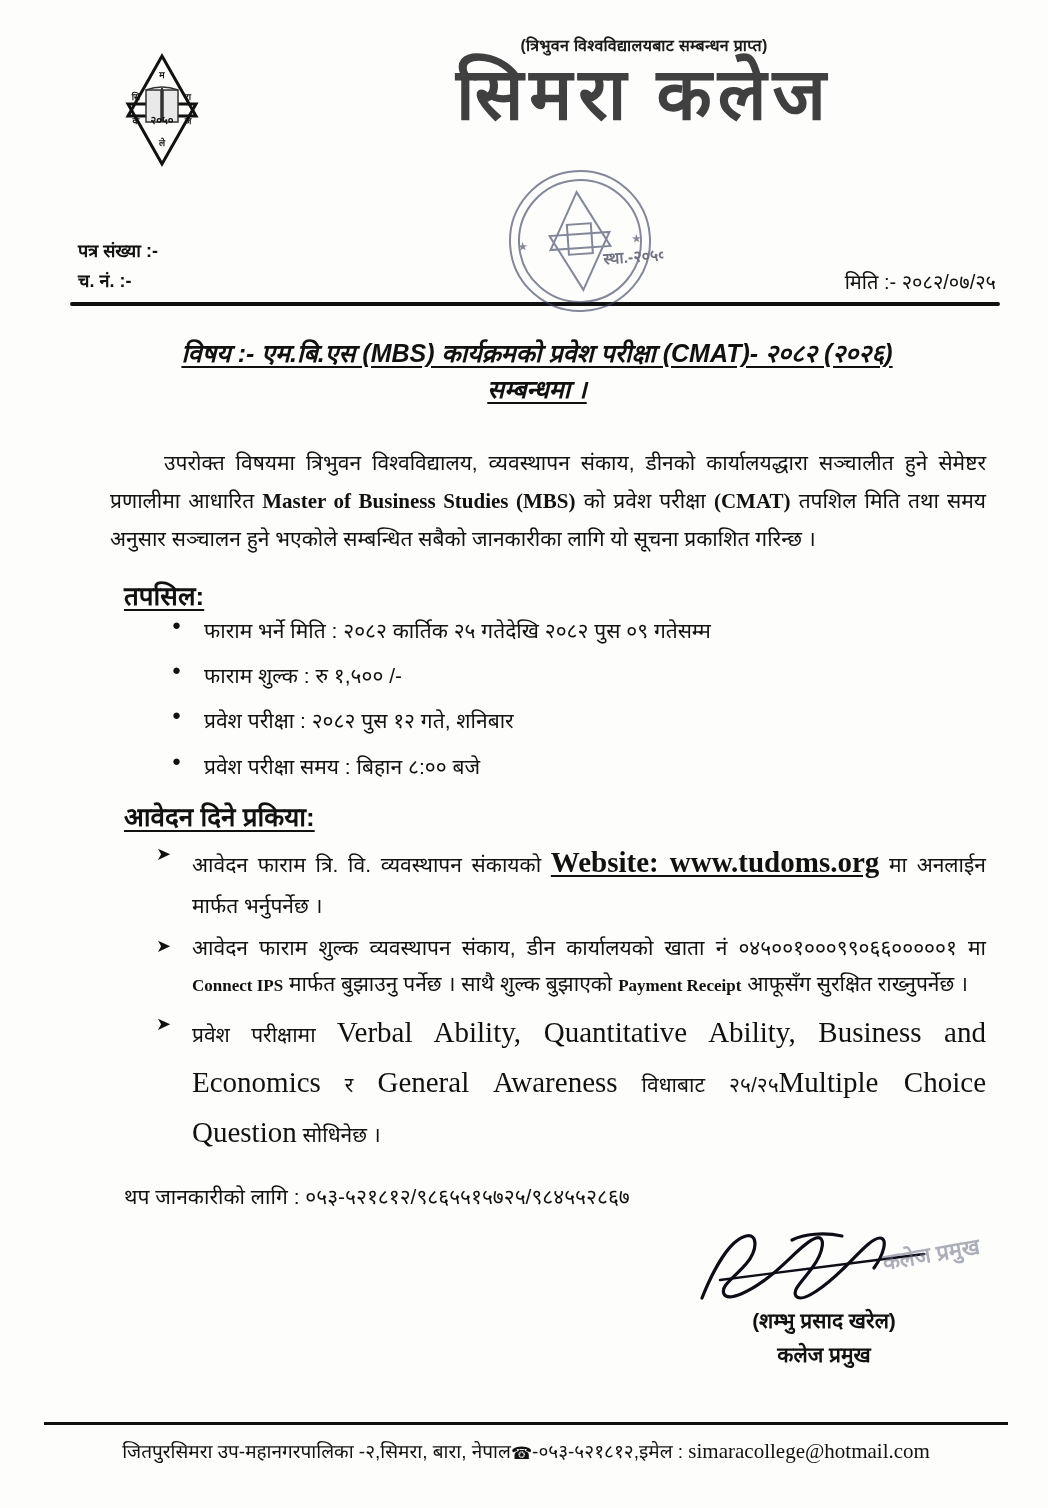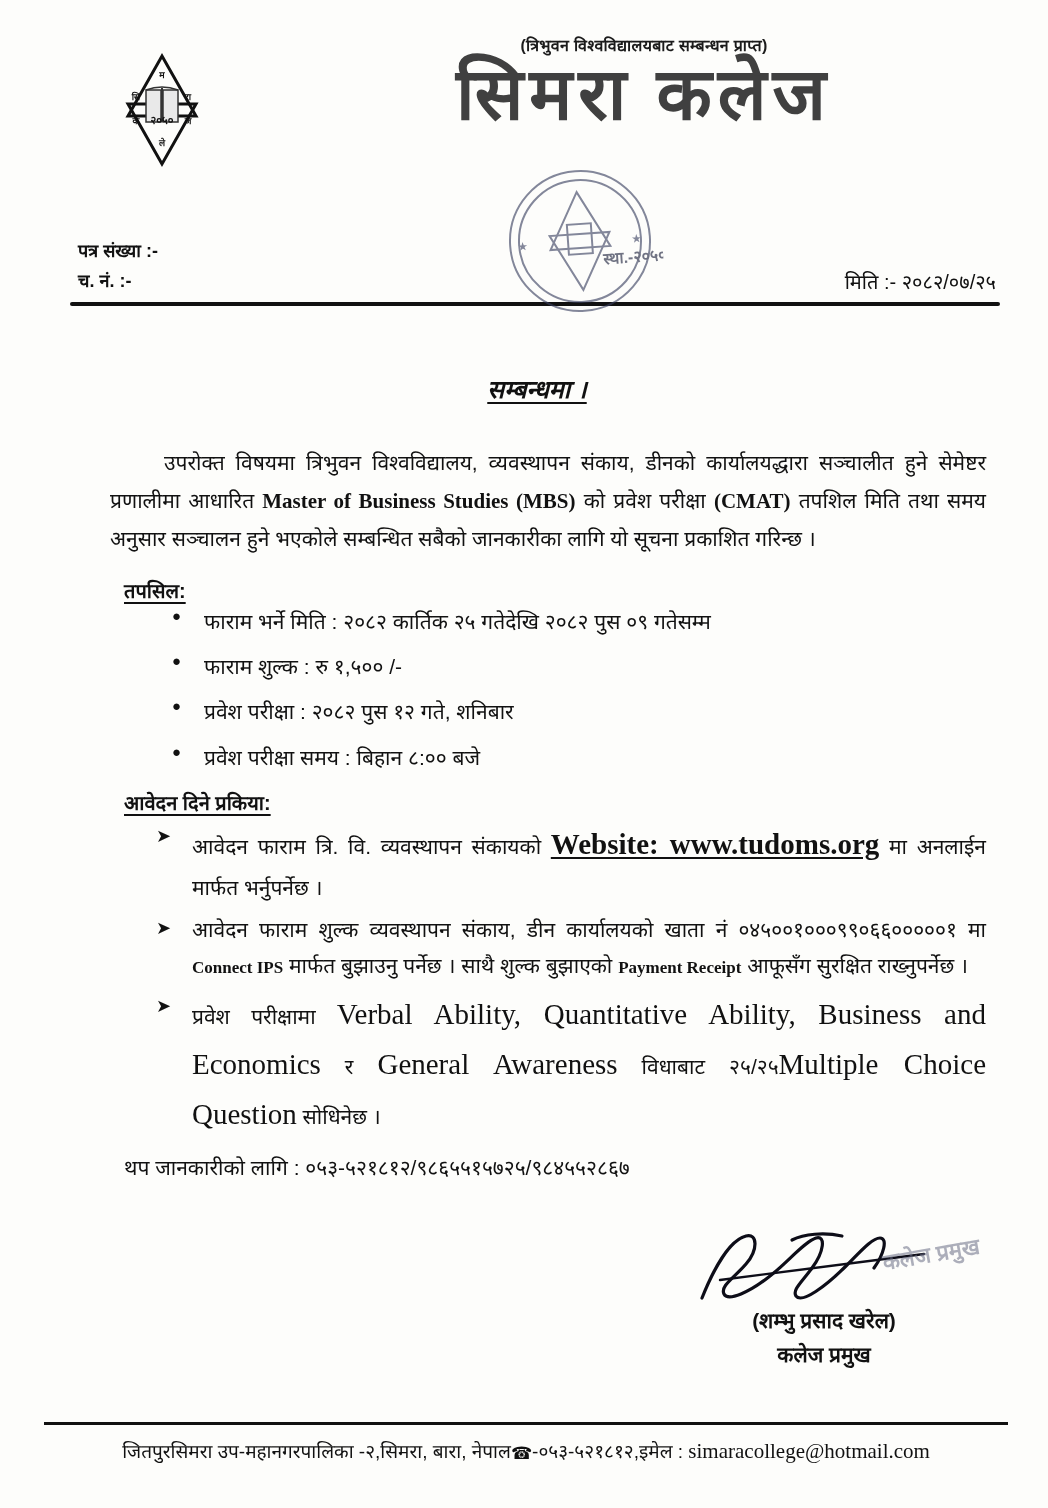--- a/index.html
+++ b/index.html
@@ -144,21 +144,21 @@
     text-indent: 54px;
     margin: 0;
   }
   .para .en {
     font-family: "Liberation Serif", "DejaVu Serif", serif;
     font-weight: 700;
   }
 
   .sec-head {
     font-family: "Liberation Sans", "DejaVu Sans", sans-serif;
-    font-size: 20px;
+    font-size: 26px;
     font-weight: 700;
     text-decoration: underline;
     text-underline-offset: 4px;
     margin: 18px 0 4px 14px;
   }
 
   ul.detail-list {
     list-style: none;
     margin: 0 0 0 60px;
     padding: 0;
@@ -214,21 +214,21 @@
   }
   .proc-list .subj-en {
     font-family: "Liberation Serif", "DejaVu Serif", serif;
     font-size: 29px;
   }
 
   .contact-line {
     font-family: "Liberation Sans", "DejaVu Sans", sans-serif;
     font-size: 21px;
     font-weight: 500;
-    margin: 13px 0 0 14px;
+    margin: 24px 0 0 14px;
   }
 
   
   .sign-block {
     position: absolute;
     top: 1232px;
     right: 74px;
     width: 300px;
     text-align: center;
     font-family: "Liberation Sans", "DejaVu Sans", sans-serif;
@@ -350,21 +350,21 @@
   <div class="ref-row">
     <div class="ref-left">
       <div>पत्र संख्या :-</div>
       <div>च. नं. :-</div>
     </div>
     <div class="ref-date">मिति :- २०८२/०७/२५</div>
   </div>
   <div class="rule"></div>
 
   <div class="subject">
-    <br>
+    <span class="u">विषय :- एम.बि.एस (MBS) कार्यक्रमको प्रवेश परीक्षा (CMAT)- २०८२ (२०२६)</span><br>
     <span class="u">सम्बन्धमा ।</span>
   </div>
 
   <div class="body-area">
 
     <p class="para"><span>उपरोक्त विषयमा त्रिभुवन विश्वविद्यालय, व्यवस्थापन संकाय, डीनको कार्यालयद्धारा सञ्चालीत हुने सेमेष्टर प्रणालीमा आधारित </span><span class="en">Master of Business Studies (MBS)</span><span> को प्रवेश परीक्षा </span><span class="en">(CMAT)</span><span> तपशिल मिति तथा समय अनुसार सञ्चालन हुने भएकोले सम्बन्धित सबैको जानकारीका लागि यो सूचना प्रकाशित गरिन्छ ।</span></p>
 
     <div class="sec-head">तपसिल:</div>
     <ul class="detail-list">
       <li>फाराम भर्ने मिति : २०८२ कार्तिक २५ गतेदेखि २०८२ पुस ०९ गतेसम्म</li>

